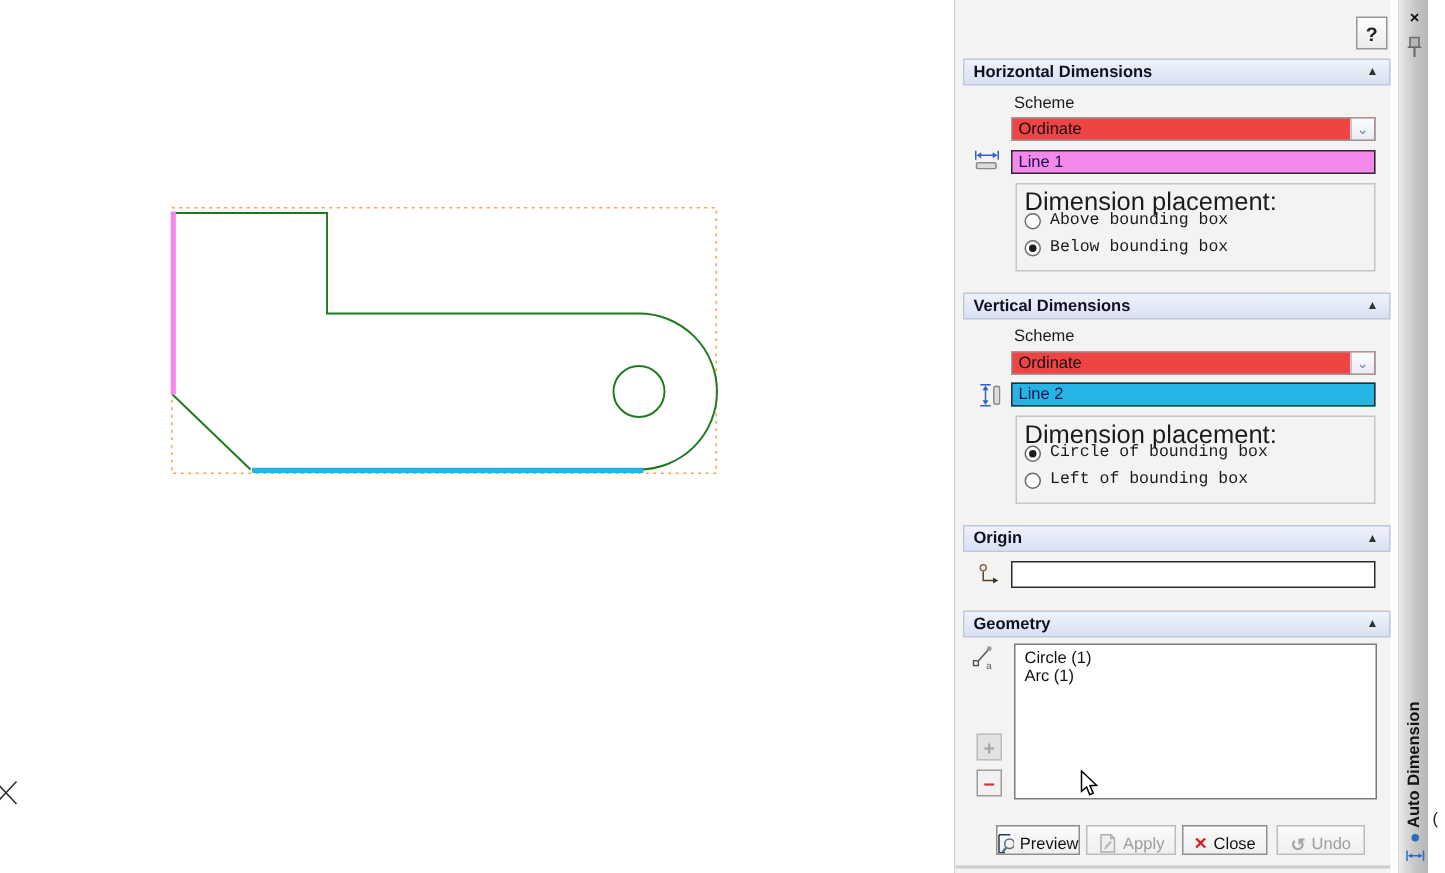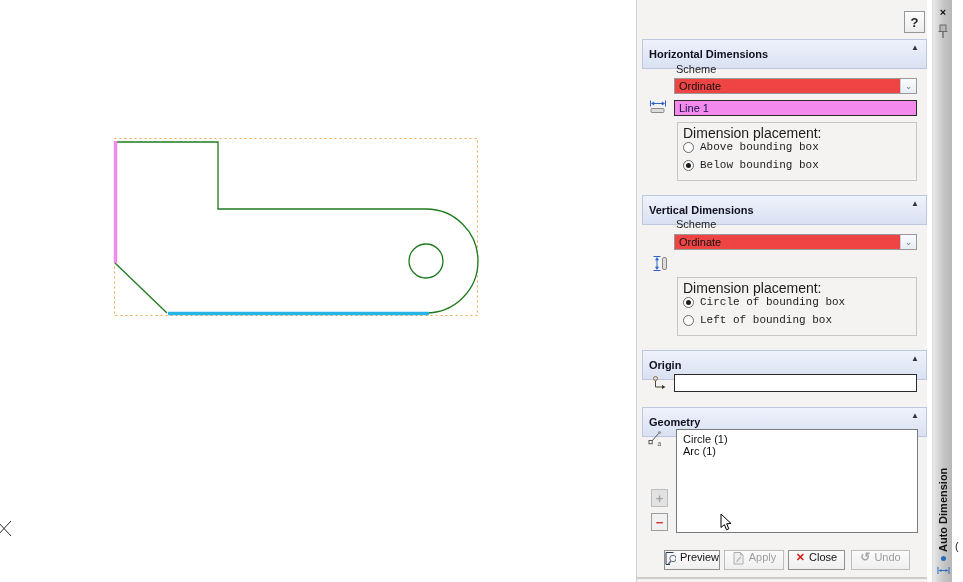--- a/index.html
+++ b/index.html
@@ -21,56 +21,56 @@
   .xmark{stroke:#2a2a2a;stroke-width:1;fill:none;}
 
   
   .panel-bg{position:absolute;left:637px;top:0;width:290px;height:582px;background:#f4f3f2;}
   .panel-sep{position:absolute;left:636px;top:0;width:1px;height:582px;background:#d2d2d2;}
   .panel-bottom-edge{position:absolute;left:637px;top:577px;width:290px;height:2px;background:#cccccc;}
 
   .help-btn{position:absolute;left:904px;top:11px;width:21px;height:22px;background:linear-gradient(#fdfdfd,#ececec);
     border:1px solid #979797;font-weight:bold;font-size:13px;color:#222;display:flex;align-items:center;justify-content:center;cursor:pointer;}
 
-  .sec-h{position:absolute;left:642px;width:285px;height:30px;background:linear-gradient(#eef2fb,#d9e1f2);
+  .sec-h{position:absolute;left:642px;width:285px;height:18px;background:linear-gradient(#eef2fb,#d9e1f2);
     border:1px solid #bdc7dd;font-size:11px;font-weight:bold;color:#101020;line-height:12px;padding-left:6px;display:flex;align-items:center;}
   .sec-h .collapse{position:absolute;right:7px;top:2px;font-size:8px;color:#333;}
 
   .lbl{position:absolute;font-size:11px;color:#1c1c1c;white-space:nowrap;}
 
   .combo{position:absolute;left:674px;width:243px;height:16px;background:#ef4444;border:1px solid #9a9a9a;font-size:11px;color:#111;}
   .combo .val{position:absolute;left:4px;top:0;line-height:14px;}
   .combo .drop{position:absolute;right:0;top:0;width:16px;height:100%;background:linear-gradient(#fafbfd,#e8ecf3);
     border-left:1px solid #c8cfdb;display:flex;align-items:center;justify-content:center;font-size:9px;color:#68809e;}
 
   .field{position:absolute;left:674px;width:243px;height:16px;border:1px solid #2b2b2b;font-size:11px;color:#14144a;line-height:14px;padding-left:4px;white-space:nowrap;overflow:hidden;}
   .field.h-sel{background:var(--horizontal-selected);}
   .field.v-sel{background:var(--vertical-selected);}
   .field.empty{background:#ffffff;height:18px;color:#111;}
 
   .gbox{position:absolute;left:677px;width:240px;height:59px;border:1px solid #c6c6c6;background:transparent;}
-  .gbox-label{position:absolute;font-size:14px;color:#1c1c1c;}
+  .gbox-label{position:absolute;font-size:17px;color:#1c1c1c;}
 
   .radio-row{position:absolute;display:flex;align-items:center;gap:6px;height:12px;cursor:pointer;}
   .radio{width:11px;height:11px;border:1px solid #6a6a6a;border-radius:50%;background:#fff;position:relative;flex:0 0 auto;}
   .radio.checked::after{content:"";position:absolute;inset:2px;border-radius:50%;background:#1c1c1c;}
   .radio-row span.rlabel{font-size:11px;color:#1c1c1c;white-space:nowrap;font-family:Liberation Mono, monospace;}
 
   .mini-icon{position:absolute;}
 
   .listbox{position:absolute;left:676px;top:429px;width:242px;height:104px;background:#fff;border:1px solid #7a7a7a;padding:3px 0 0 6px;}
   .listbox .item{font-size:11px;color:#111;line-height:12px;cursor:default;}
 
   .sq-btn{position:absolute;left:651px;width:17px;height:18px;display:flex;align-items:center;justify-content:center;
     font-size:13px;font-weight:bold;border:1px solid #9c9c9c;background:#f1f1f1;cursor:pointer;}
   .sq-btn.disabled{background:#e2e2e2;color:#a5a5a5;border-color:#bdbdbd;cursor:default;}
   .sq-btn.minus{color:#d03030;}
 
   .act-btn{position:absolute;top:550px;height:20px;background:linear-gradient(#fbfbfb,#efefef);border:1px solid #8f8f8f;
-    display:flex;align-items:flex-start;justify-content:center;gap:4px;font-size:11px;color:#111;cursor:pointer;}
+    display:flex;align-items:flex-end;justify-content:center;gap:4px;font-size:11px;color:#111;cursor:pointer;}
   .act-btn.disabled{color:#9d9d9d;border-color:#bdbdbd;cursor:default;}
   .act-btn .gicon{font-size:12px;line-height:12px;}
   .act-btn .red-x{color:#d42020;font-weight:bold;font-size:11px;}
   .act-btn .gray{color:#a8a8a8;font-weight:bold;}
 
   
   .side-bar{position:absolute;left:932px;top:0;width:20px;height:582px;
     background:linear-gradient(to right,#e9e9e9,#c6c6c6 55%,#b7b7b7);border-left:1px solid #dcdcdc;}
   .side-close{position:absolute;left:0;top:6px;width:20px;text-align:center;font-size:11px;font-weight:bold;color:#111;cursor:pointer;}
   .side-pin{position:absolute;left:5px;top:24px;cursor:pointer;}
@@ -141,20 +141,21 @@
     <span class="drop">⌄</span>
   </div>
   <svg class="mini-icon" style="left:653px;top:255px" width="14" height="17">
     <line x1="0.5" y1="1.5" x2="7.5" y2="1.5" stroke="#2f63c9"></line>
     <line x1="0.5" y1="15.5" x2="7.5" y2="15.5" stroke="#2f63c9"></line>
     <line x1="4" y1="4" x2="4" y2="13" stroke="#2f63c9"></line>
     <path d="M4,2 l-2,3.2 h4 z" fill="#2f63c9"></path>
     <path d="M4,15 l-2,-3.2 h4 z" fill="#2f63c9"></path>
     <rect x="9.5" y="2.5" width="4" height="12" rx="1.5" fill="#dcdcdc" stroke="#8a8a8a"></rect>
   </svg>
+  <div class="field v-sel" style="top:255px">Line 2</div>
   <div class="gbox" style="top:277px"></div>
   <div class="gbox-label" style="left:683px;top:280px">Dimension placement:</div>
   <div class="radio-row" style="left:683px;top:296px">
     <span class="radio checked"></span>
     <span class="rlabel">Circle of bounding box</span>
   </div>
   <div class="radio-row" style="left:683px;top:314px">
     <span class="radio"></span>
     <span class="rlabel">Left of bounding box</span>
   </div>

